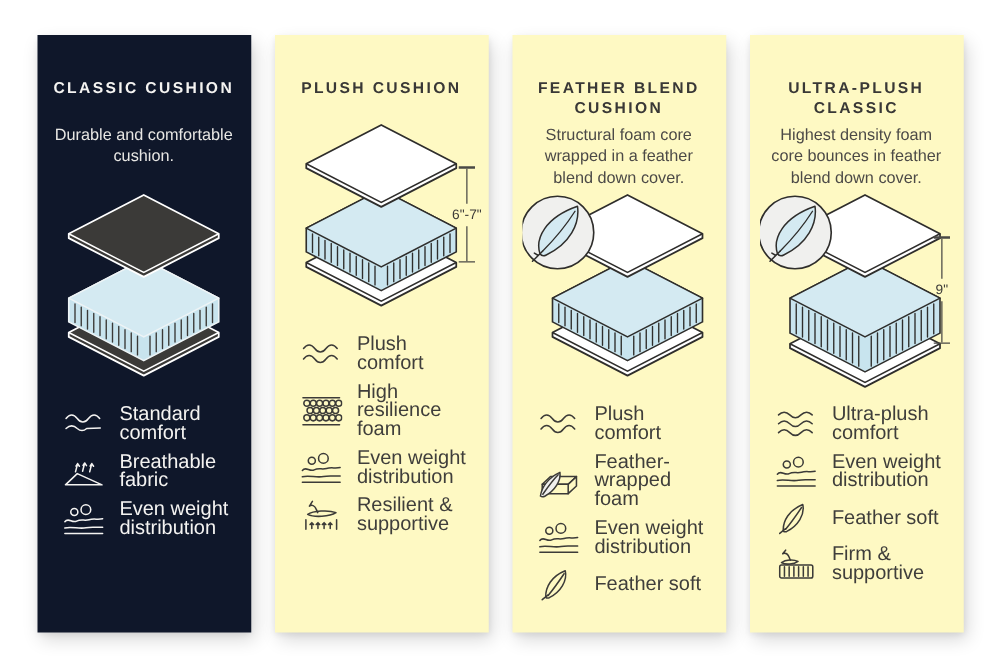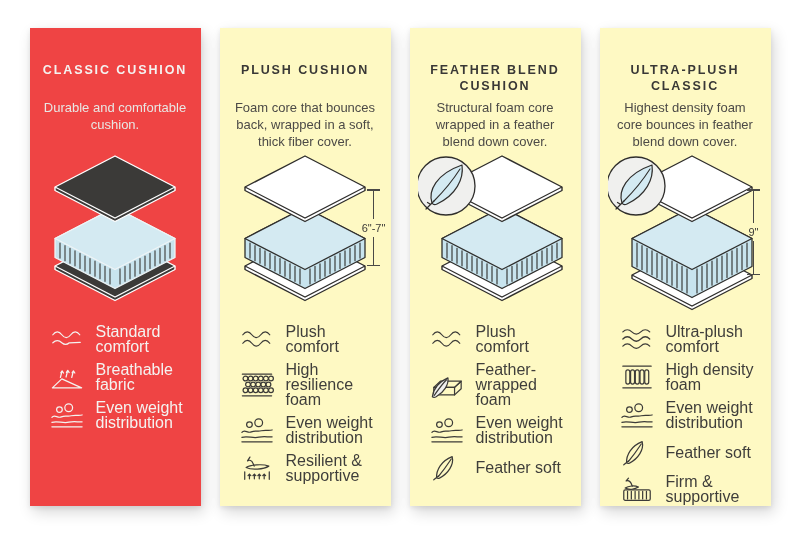--- a/index.html
+++ b/index.html
@@ -5,21 +5,21 @@
   html,body{margin:0;padding:0;}
   body{
     width:800px;height:534px;background:#ffffff;overflow:hidden;
     font-family:"Liberation Sans","DejaVu Sans",sans-serif;
   }
   .grid{display:flex;gap:19px;justify-content:center;align-items:flex-start;padding-top:28px;}
   .panel{
     width:171px;height:478px;box-sizing:border-box;padding:34px 8px 0;
     box-shadow:3px 6px 14px rgba(0,0,0,0.16), 0 2px 5px rgba(0,0,0,0.08);
   }
-  .panel.dark{background:#ef4444;color:#f4f3f1;}
+  .panel.dark{background:#0f172a;color:#f4f3f1;}
   .panel.light{background:#fef9c3;color:#3c3b38;}
   .title{
     font-size:12.5px;font-weight:bold;letter-spacing:1.9px;text-align:center;
     line-height:16px;min-height:32px;margin:0 -2px;
   }
   .panel.light .title{color:#393836;}
   .desc{
     font-size:13px;text-align:center;line-height:17px;min-height:51px;
     margin-top:5px;padding:0 3px;
   }
@@ -90,21 +90,20 @@
               <path d="M2 21.8 C8 20.2 14 23 20 21.6 C25 20.5 30 21.6 34 21.2"></path>
               <path d="M2 26.5 L34 26.5"></path>
             </svg>
           </span>
           <span class="flabel">Even weight distribution</span>
         </div>
       </div>
     </section>
     <section class="panel light">
       <h2 class="title">PLUSH CUSHION</h2>
-      <p class="desc" style="margin: 5px 0px 0px;">Foam core that bounces back, wrapped in a soft, thick fiber cover.</p>
       <div class="illus">
         <svg class="cushion" width="155" height="150" viewBox="0 0 155 150">
           <path d="M77 81 L137 112 L137 115.5 L77 146.5 L17 115.5 L17 112 Z" fill="#ffffff" stroke="#2f2e2c" stroke-width="1.4" stroke-linejoin="round"></path>
           <path d="M17 112 L77 143 L137 112" fill="none" stroke="#2f2e2c" stroke-width="1.2"></path>
           <path d="M77 53.5 L137 84.5 L137 103.5 L77 134.5 L17 103.5 L17 84.5 Z" fill="#c8e4ee" stroke="#2f2e2c" stroke-width="1.3" stroke-linejoin="round"></path>
           <path d="M77 53.5 L137 84.5 L77 115.5 L17 84.5 Z" fill="#d4eaf2" stroke="#2f2e2c" stroke-width="1.3" stroke-linejoin="round"></path>
           <path d="M22 89.08333333333333 L22 104.08333333333333 M27 91.66666666666667 L27 106.66666666666667 M32 94.25 L32 109.25 M37 96.83333333333333 L37 111.83333333333333 M42 99.41666666666667 L42 114.41666666666667 M47 102 L47 117 M52 104.58333333333334 L52 119.58333333333334 M57 107.16666666666666 L57 122.16666666666666 M62 109.75 L62 124.75 M67 112.33333333333334 L67 127.33333333333334 M72 114.91666666666666 L72 129.91666666666666 M82 114.91666666666667 L82 129.91666666666669 M87 112.33333333333333 L87 127.33333333333331 M92 109.75 L92 124.75 M97 107.16666666666667 L97 122.16666666666667 M102 104.58333333333333 L102 119.58333333333333 M107 102 L107 117 M112 99.41666666666666 L112 114.41666666666666 M117 96.83333333333334 L117 111.83333333333334 M122 94.25 L122 109.25 M127 91.66666666666666 L127 106.66666666666666 M132 89.08333333333334 L132 104.08333333333334 " stroke="#2f2e2c" stroke-width="1.1" fill="none" stroke-linecap="round"></path>
           <path d="M77 2 L137 33 L137 36.5 L77 67.5 L17 36.5 L17 33 Z" fill="#ffffff" stroke="#2f2e2c" stroke-width="1.4" stroke-linejoin="round"></path>
           <path d="M17 33 L77 64 L137 33" fill="none" stroke="#2f2e2c" stroke-width="1.2"></path>
         </svg>
@@ -279,33 +278,20 @@
               <path d="M3 6.5 C6 3.5 9.5 3.5 12.5 6.5 C15.5 9.5 19 9.5 22 6.5 C25 3.5 28.5 3.5 31.5 6.5"></path>
               <path d="M3 14 C6 11 9.5 11 12.5 14 C15.5 17 19 17 22 14 C25 11 28.5 11 31.5 14"></path>
               <path d="M3 21.5 C6 18.5 9.5 18.5 12.5 21.5 C15.5 24.5 19 24.5 22 21.5 C25 18.5 28.5 18.5 31.5 21.5"></path>
             </svg>
           </span>
           <span class="flabel">Ultra-plush comfort</span>
         </div>
         <div class="frow">
           <span class="ficon">
             <svg viewBox="0 0 36 28" fill="none" stroke="currentColor" stroke-width="1.3" stroke-linecap="round" stroke-linejoin="round">
-              <path d="M3 2.5 L33 2.5 M3 25.5 L33 25.5"></path>
-              <rect x="6.2" y="6.5" width="4.2" height="15" rx="2.1"></rect>
-              <rect x="11.2" y="6.5" width="4.2" height="15" rx="2.1"></rect>
-              <rect x="16.2" y="6.5" width="4.2" height="15" rx="2.1"></rect>
-              <rect x="21.2" y="6.5" width="4.2" height="15" rx="2.1"></rect>
-              <rect x="26.2" y="6.5" width="4.2" height="15" rx="2.1"></rect>
-            </svg>
-          </span>
-          <span class="flabel">High density foam</span>
-        </div>
-        <div class="frow">
-          <span class="ficon">
-            <svg viewBox="0 0 36 28" fill="none" stroke="currentColor" stroke-width="1.3" stroke-linecap="round" stroke-linejoin="round">
               <circle cx="10" cy="8.3" r="3"></circle>
               <circle cx="19.8" cy="6.3" r="4.1"></circle>
               <path d="M2 16.5 C5 12.5 8 18 12 16 C16 14 18.5 16 22.5 14.8 C26.5 13.6 30 15 34 14"></path>
               <path d="M2 21.8 C8 20.2 14 23 20 21.6 C25 20.5 30 21.6 34 21.2"></path>
               <path d="M2 26.5 L34 26.5"></path>
             </svg>
           </span>
           <span class="flabel">Even weight distribution</span>
         </div>
         <div class="frow">

